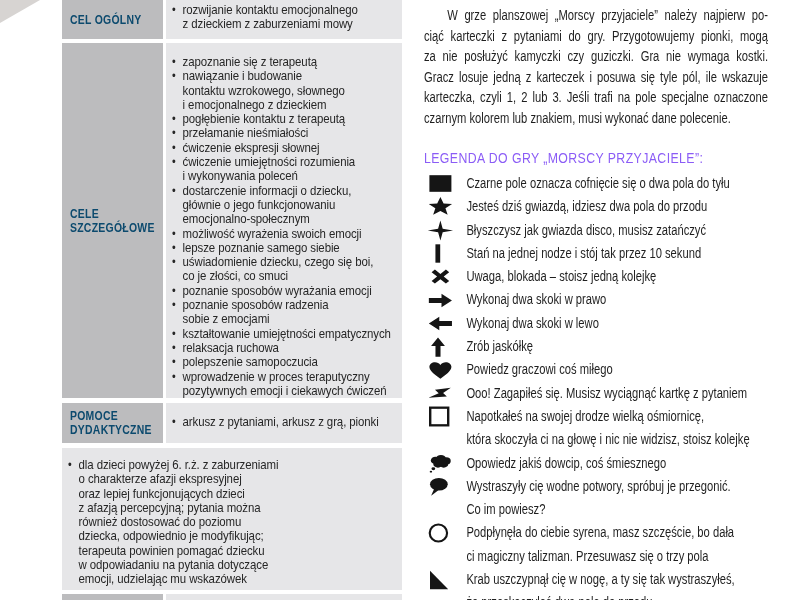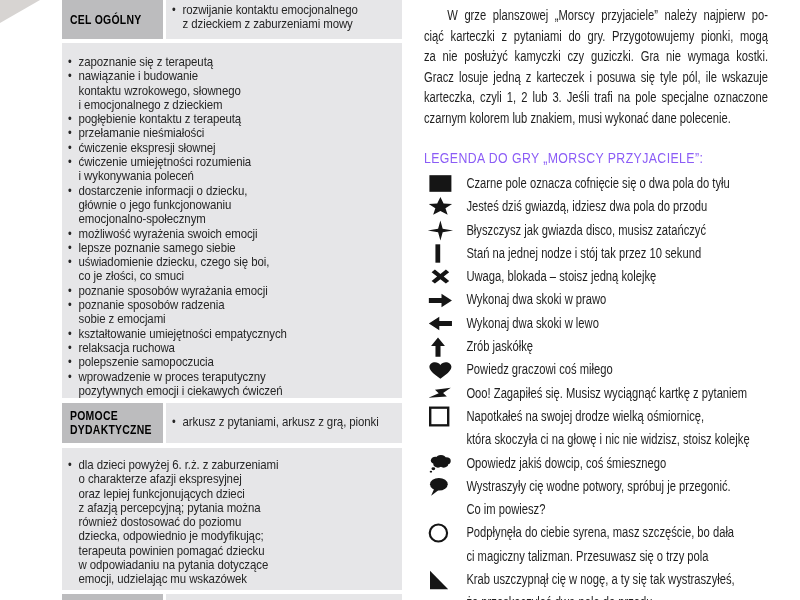--- a/index.html
+++ b/index.html
@@ -6,21 +6,21 @@
   #page{position:relative;width:800px;height:600px;background:#ffffff;overflow:hidden;
         font-family:"Liberation Sans",sans-serif;color:#1f1f1f;}
 
   
   #corner{position:absolute;left:0;top:0;width:40px;height:23px;
           background:#d7d4d2;clip-path:polygon(0 0,100% 0,0 100%);}
 
   
   .trow{position:absolute;left:62px;width:340px;display:flex;}
   .lbl{width:101px;margin-right:3px;background:#bcbcbe;display:flex;flex-direction:column;
-       justify-content:center;padding-left:8px;box-sizing:border-box;color:#000000;}
+       justify-content:center;padding-left:8px;box-sizing:border-box;color:#0c4a6e;}
   .lbl span{display:inline-block;width:106px;font-size:12px;font-weight:bold;letter-spacing:.3px;
        line-height:14px;transform:scaleX(.87);transform-origin:0 50%;}
   .cnt{flex:1;background:#e6e6e8;box-sizing:border-box;padding:0 0 0 6px;overflow:hidden;}
   .cnt-in{width:262px;transform:scaleX(.88);transform-origin:0 0;
           font-size:13px;line-height:14.3px;letter-spacing:-.1px;color:#262626;}
   .bullet-row{display:flex;}
   .bullet{flex:0 0 12px;font-size:12px;}
   .bullet-text{flex:1;}
   .tline{white-space:nowrap;}
 
@@ -60,20 +60,23 @@
               <span class="bullet">•</span>
               <div class="bullet-text">
                 <div class="tline">rozwijanie kontaktu emocjonalnego</div>
                 <div class="tline">z dzieckiem z zaburzeniami mowy</div>
               </div>
             </div>
           </div>
         </div>
       </div>
       <div class="trow" style="top: 43px; height: 355px;">
+        <div class="lbl">
+          <span>CELE SZCZEGÓŁOWE</span>
+        </div>
         <div class="cnt" style="padding-top: 12px;">
           <div class="cnt-in">
             <div class="bullet-row">
               <span class="bullet">•</span>
               <div class="bullet-text">
                 <div class="tline">zapoznanie się z terapeutą</div>
               </div>
             </div>
             <div class="bullet-row">
               <span class="bullet">•</span>

